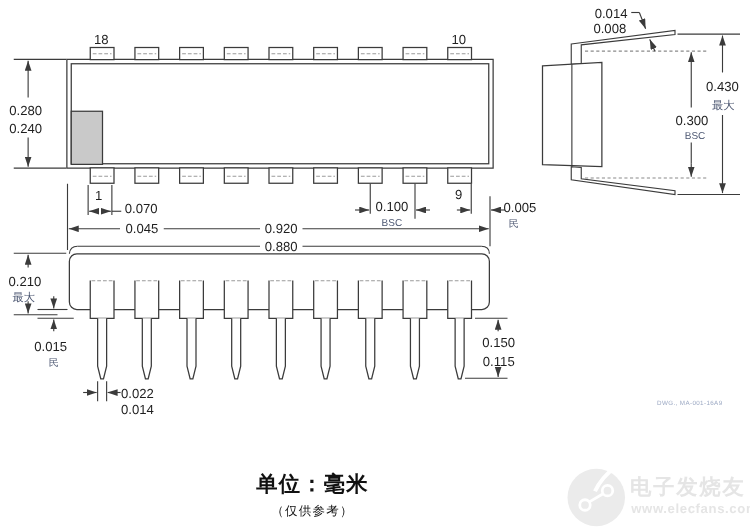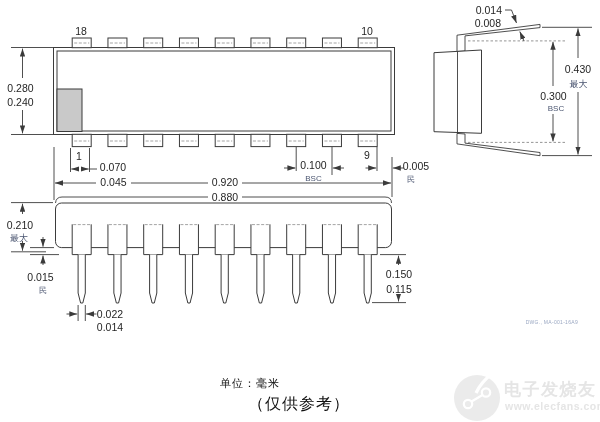--- a/index.html
+++ b/index.html
@@ -5,22 +5,22 @@
   html,body{margin:0;padding:0;background:#ffffff;}
   .canvas{position:relative;width:600px;height:422px;background:#ffffff;overflow:hidden;
           font-family:"Liberation Sans","DejaVu Sans",sans-serif;}
   svg text{font-family:"Liberation Sans","DejaVu Sans",sans-serif;fill:#1f1f1f;}
   .dim{font-size:10.5px;}
   .qual{font-size:8px;fill:#4a5570;}
   .qual9{font-size:9px;fill:#4a5570;}
   .pinlabel{font-size:10.5px;}
   .dwgref{font-size:5px;fill:#9aa7c2;letter-spacing:.3px;}
   .units-block{position:absolute;left:150px;top:376px;width:200px;text-align:center;color:#111;}
-  .units-title{font-size:11px;font-weight:normal;letter-spacing:1px;}
-  .units-note{font-size:16px;margin-top:3px;letter-spacing:1px;text-align:right;}
+  .units-title{font-size:17px;font-weight:bold;letter-spacing:1px;}
+  .units-note{font-size:10px;margin-top:3px;letter-spacing:1px;}
   .wm-brand{font-size:17px;font-weight:bold;fill:#e5e5e5;letter-spacing:1.5px;}
   .wm-site{font-size:10.5px;font-weight:bold;fill:#e5e5e5;letter-spacing:.5px;}
 </style>
 </head>
 <body>
 
 <div class="canvas">
 
 <svg width="600" height="422" viewBox="0 0 600 422">
   <defs>

